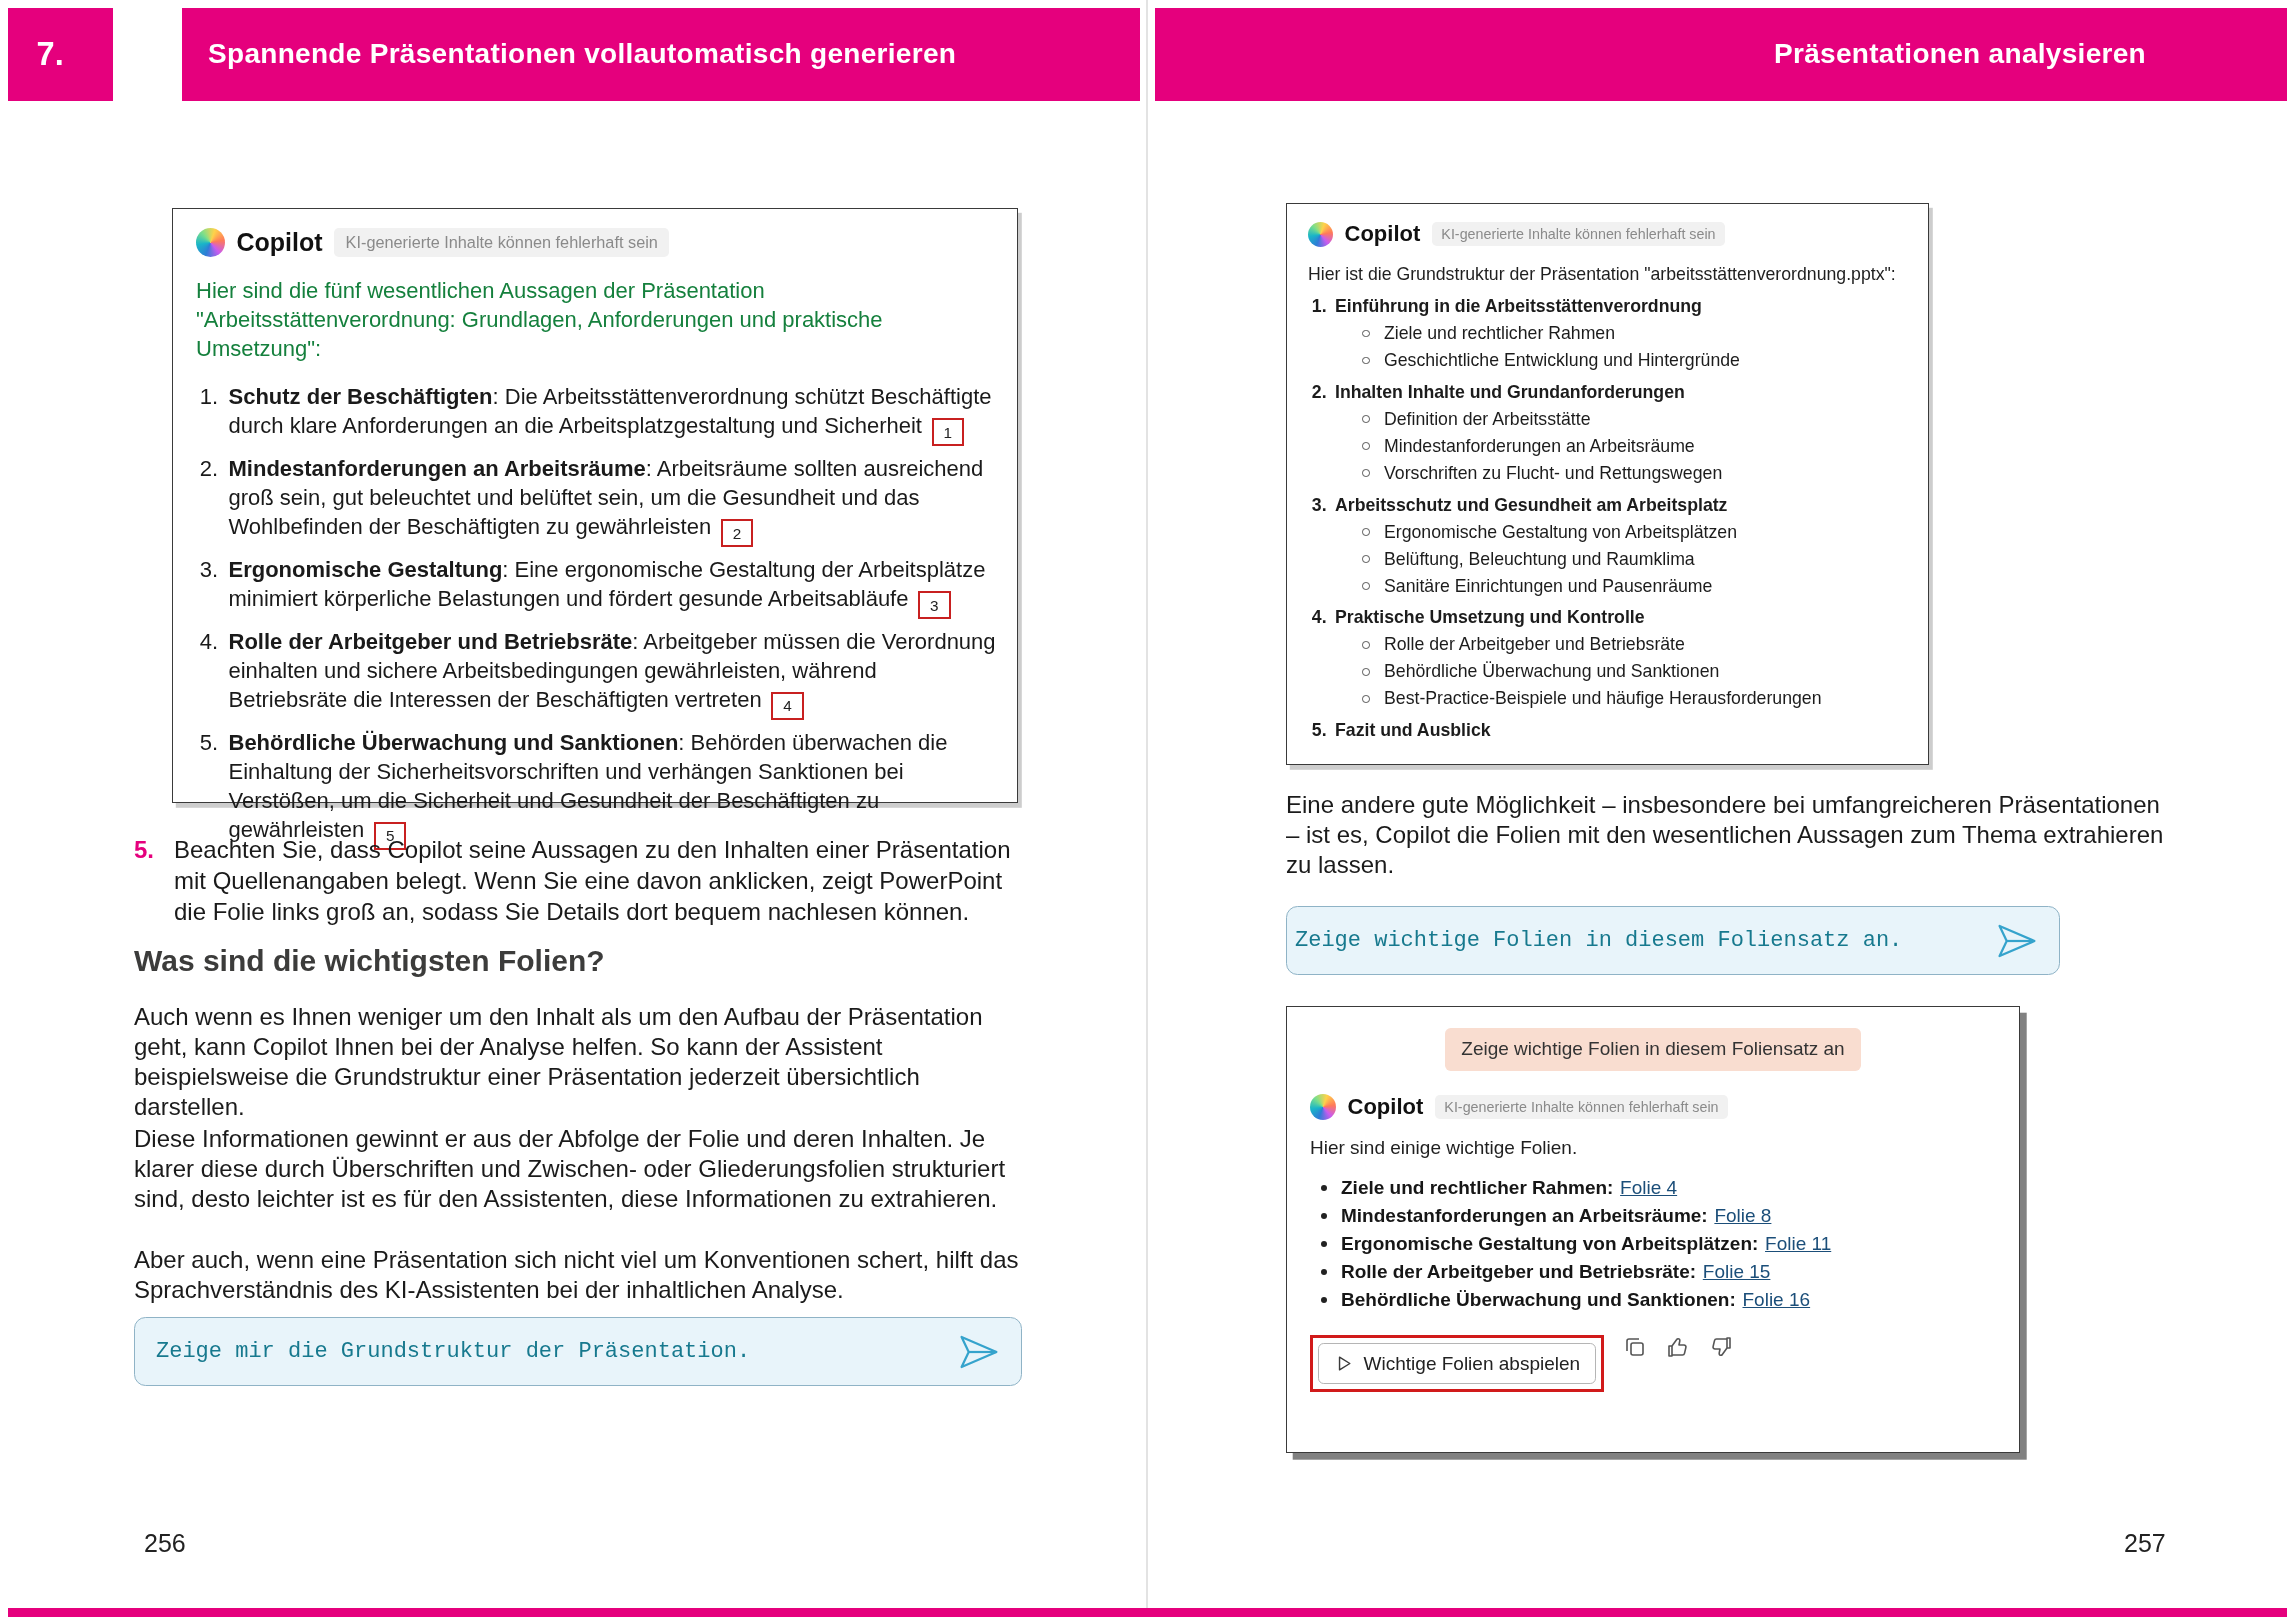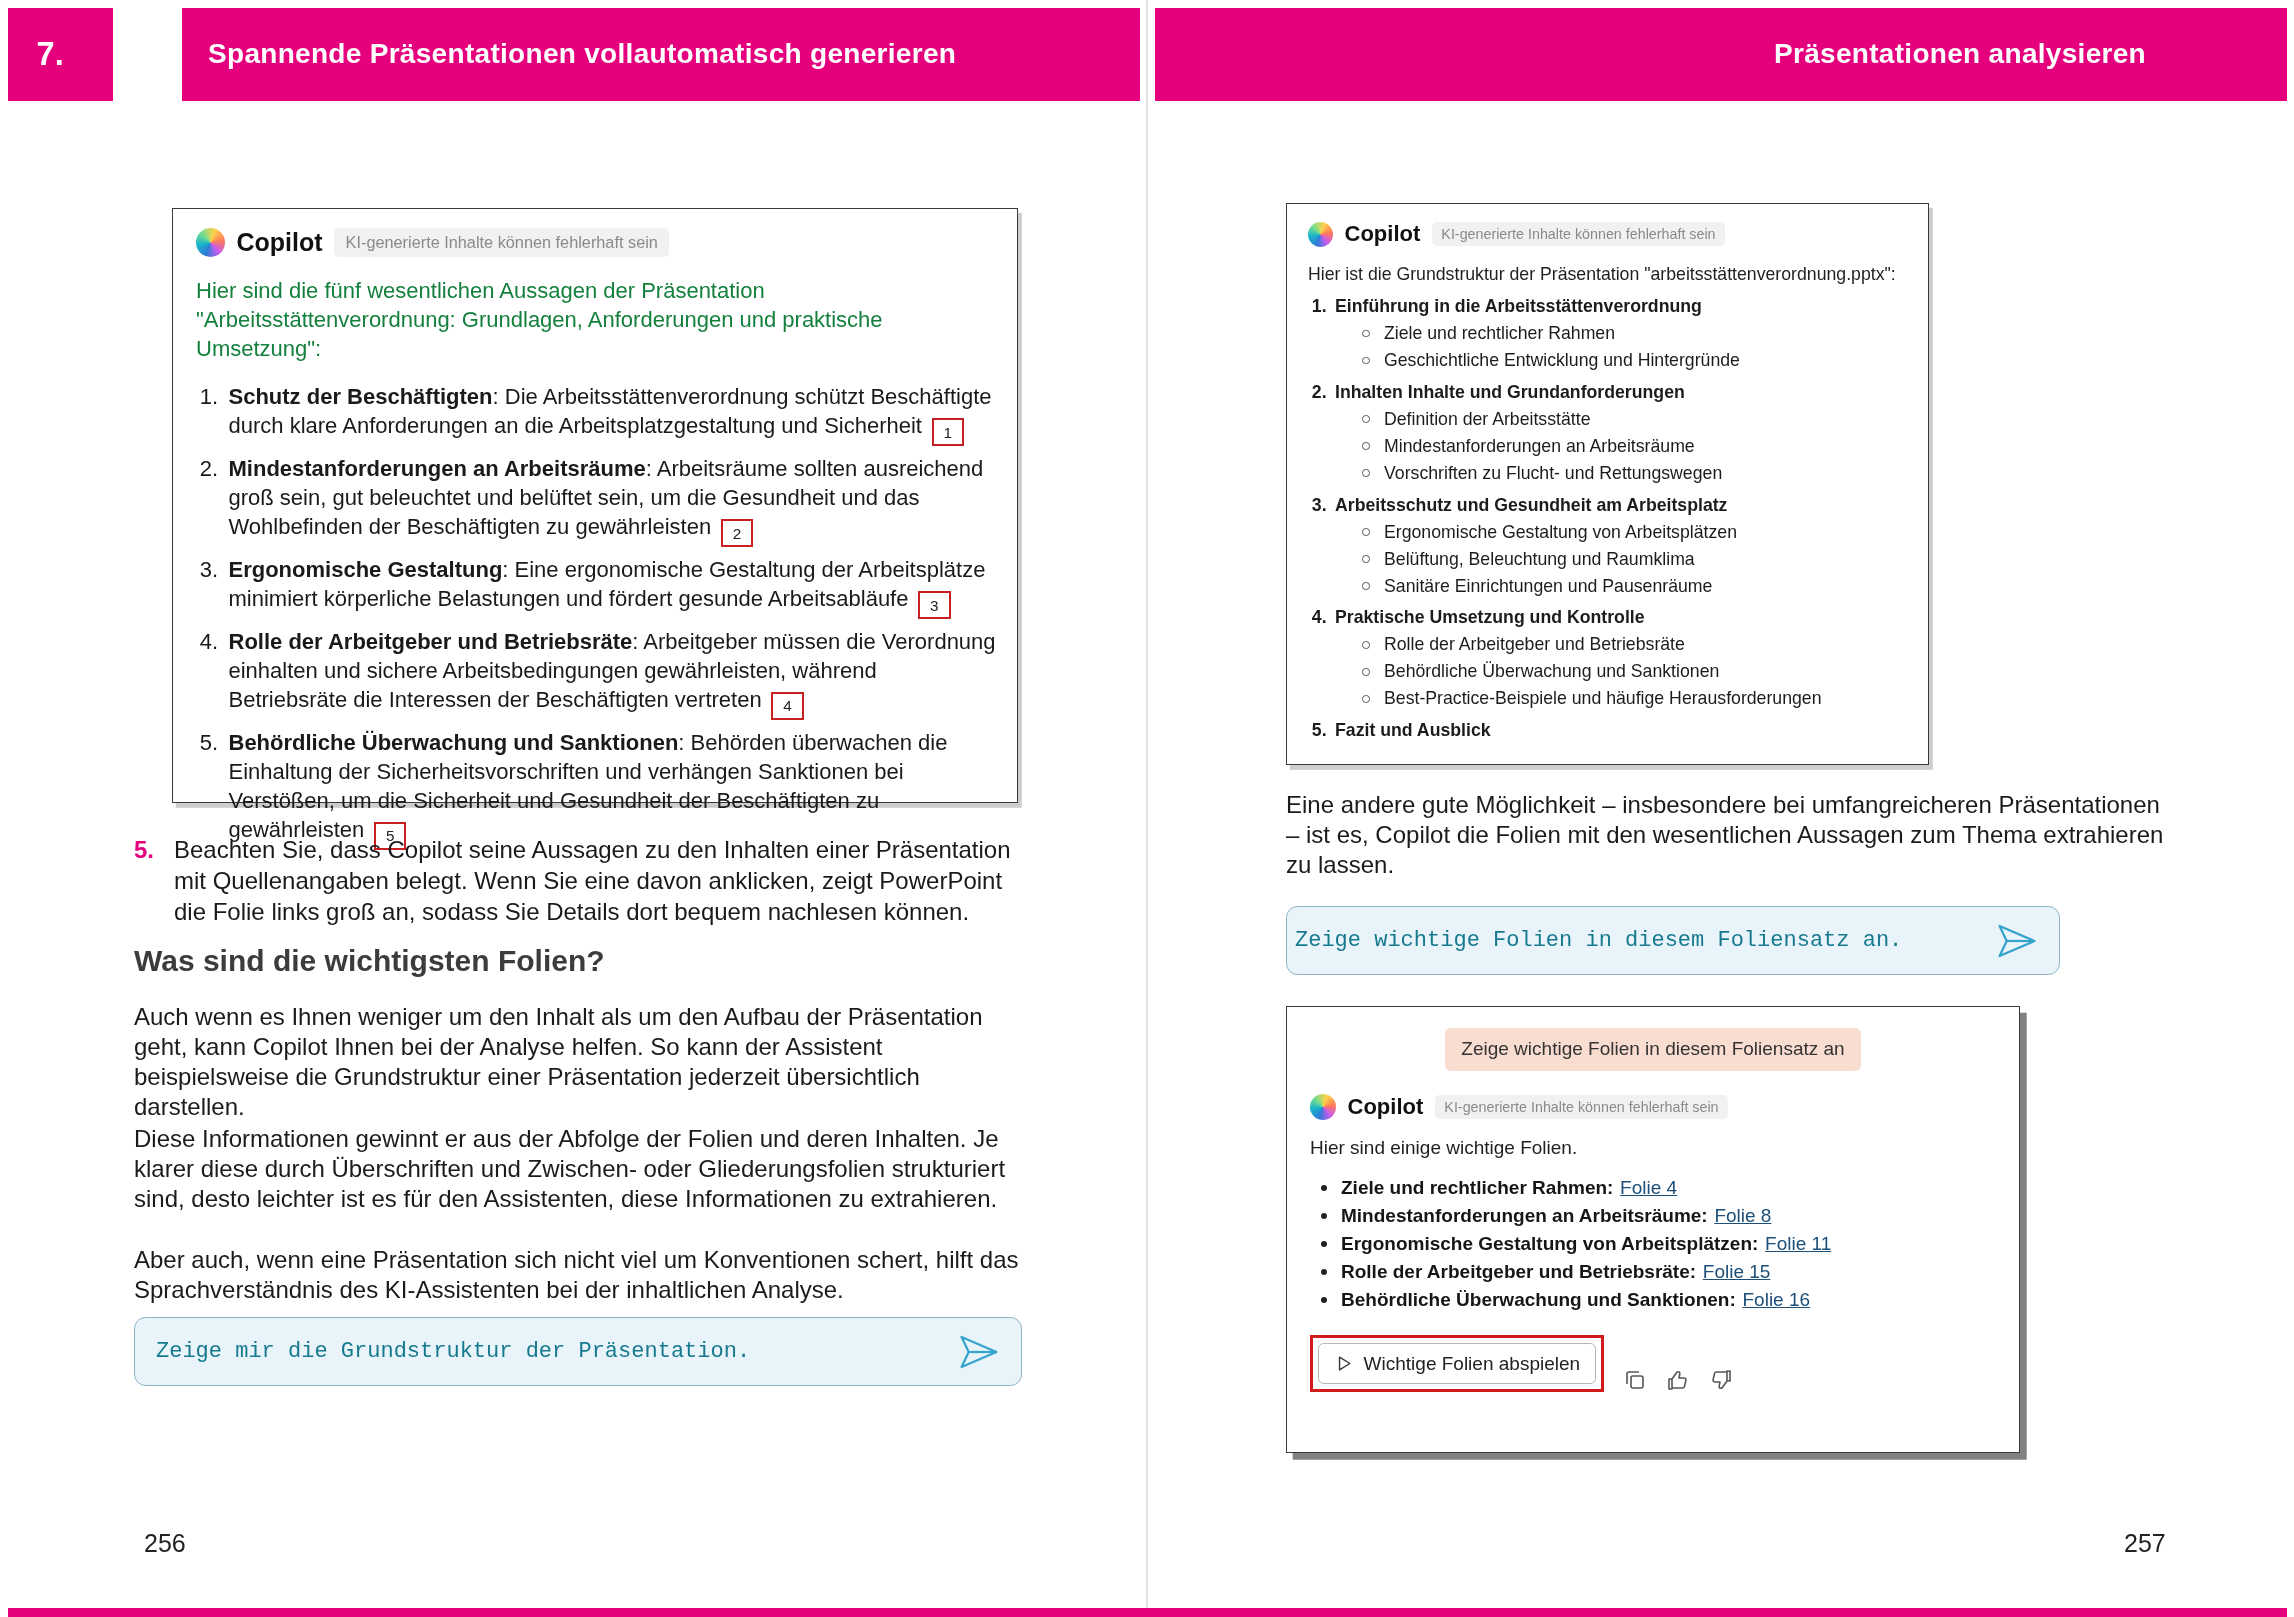--- a/index.html
+++ b/index.html
@@ -78,21 +78,21 @@
   .shot3 .cp-name{font-size:22px;}
   .shot3 .cp-pill{font-size:14.3px;padding:3.8px 9.6px;}
   .bubble-row{display:flex;justify-content:center;margin-top:5.7px;}
   .bubble{background:#f9ddd0;border-radius:5.7px;padding:10.5px 16.3px;font-size:19px;color:#333;}
   .shot3 .cp-row{margin-top:23px;}
   .shot3-intro{margin:17px 0 0;font-size:19px;color:#1f1f1f;}
   .b-list{margin-top:15.3px;font-size:19px;line-height:28px;}
   .b-item{position:relative;padding-left:31px;font-weight:bold;color:#161616;}
   .b-item::before{content:"";position:absolute;left:10.5px;top:10.5px;width:6.7px;height:6.7px;background:#222;border-radius:50%;}
   .folie-link{font-weight:normal;text-decoration:underline;color:#1b4e79;margin-left:6.7px;cursor:pointer;}
-  .play-row{display:flex;align-items:flex-end;margin-top:21px;gap:19px;}
+  .play-row{display:flex;align-items:flex-start;margin-top:21px;gap:19px;}
   .red-box{border:3.8px solid #d11a1a;padding:4.8px;display:inline-block;}
   .play-btn{display:flex;align-items:center;gap:10.5px;background:#fff;border:1px solid #b5b5b5;border-radius:5.7px;
     padding:8.6px 15.3px;font-size:19px;font-family:inherit;color:#222;cursor:pointer;}
   .play-icon svg{width:19px;height:19px;display:block;}
   .mini-icon{cursor:pointer;}
   .mini-icon svg{width:24px;height:24px;display:block;}
 </style>
 </head>
 <body>
 
@@ -137,21 +137,21 @@
     </div>
   </div>
 
   <div class="step-par">
     <span class="step-num">5.</span><span>Beachten Sie, dass Copilot seine Aussagen zu den Inhalten einer Präsentation mit Quellenangaben belegt. Wenn Sie eine davon anklicken, zeigt PowerPoint die Folie links groß an, sodass Sie Details dort bequem nachlesen können.</span>
   </div>
 
   <h2 class="section-heading">Was sind die wichtigsten Folien?</h2>
 
   <p class="body-par p1">Auch wenn es Ihnen weniger um den Inhalt als um den Aufbau der Präsentation geht, kann Copilot Ihnen bei der Analyse helfen. So kann der Assistent beispielsweise die Grundstruktur einer Präsentation jederzeit übersichtlich darstellen.</p>
-  <p class="body-par p2">Diese Informationen gewinnt er aus der Abfolge der Folien und deren Inhalten. Je klarer diese durch Überschriften und Zwischen- oder Gliederungsfolien strukturiert sind, desto leichter ist es für den Assistenten, diese Informationen zu extrahieren.</p>
+  <p class="body-par p2">Diese Informationen gewinnt er aus der Abfolge der Folie und deren Inhalten. Je klarer diese durch Überschriften und Zwischen- oder Gliederungsfolien strukturiert sind, desto leichter ist es für den Assistenten, diese Informationen zu extrahieren.</p>
   <p class="body-par p3">Aber auch, wenn eine Präsentation sich nicht viel um Konventionen schert, hilft das Sprachverständnis des KI-Assistenten bei der inhaltlichen Analyse.</p>
 
   <div class="prompt-box prompt1">
     <span class="prompt-text">Zeige mir die Grundstruktur der Präsentation.</span>
     <span class="send-icon">
       <svg viewBox="0 0 26 24" fill="none" stroke="#35a3cc" stroke-width="1.4" stroke-linejoin="round">
         <path d="M2 21.5 L24 12 L2 2.5 L6.5 12 Z"></path>
         <path d="M6.5 12 L24 12"></path>
       </svg>
     </span>

